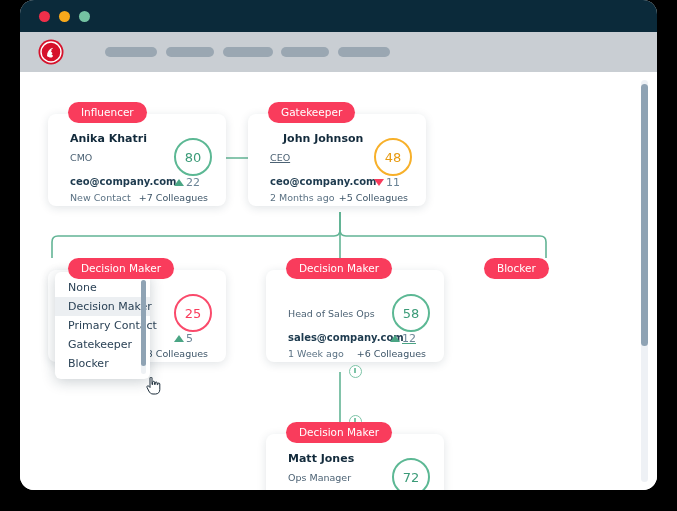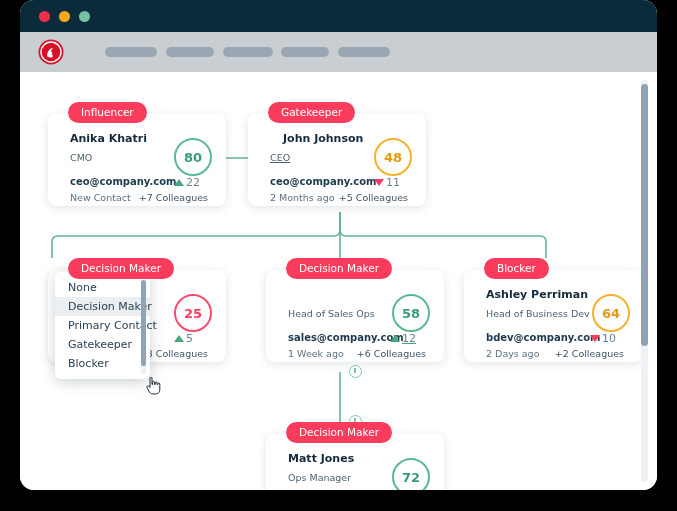--- a/index.html
+++ b/index.html
@@ -34,21 +34,21 @@
   .card{position:absolute;background:#fff;border-radius:8px;
         box-shadow:0 2px 10px rgba(22,45,61,.13);}
   .tag{position:absolute;height:21px;line-height:21px;border-radius:11px;background:#f93c5c;
        color:#fff;font-size:10.5px;font-weight:normal;padding:0 13px;white-space:nowrap;z-index:6;margin-left:12px;}
   .cname{position:absolute;left:22px;font-size:11px;font-weight:bold;color:#122a3b;white-space:nowrap;}
   .crole{position:absolute;left:22px;font-size:9.5px;color:#4c6274;white-space:nowrap;}
   .cmail{position:absolute;left:22px;font-size:10px;font-weight:bold;color:#1d3a4e;white-space:nowrap;}
   .cwhen{position:absolute;left:22px;font-size:9.5px;color:#5b7284;white-space:nowrap;}
   .ccoll{position:absolute;font-size:9.5px;color:#3d5568;white-space:nowrap;text-align:right;}
   .ring{position:absolute;width:34px;height:34px;border-radius:50%;border:2px solid #5cb894;
-        display:flex;align-items:center;justify-content:center;font-size:13px;font-weight:bold;color:#3b9b78;text-align:right;}
+        display:flex;align-items:center;justify-content:center;font-size:13px;font-weight:normal;color:#3b9b78;text-align:right;}
   .ring.amber{border-color:#f7b02a;color:#e79a10;}
   .ring.pink{border-color:#fa4a6b;color:#f93c5c;}
   .delta{position:absolute;font-size:11px;white-space:nowrap;color:#4aa584;}
   .delta.down{color:#f93c5c;}
   .tri{display:inline-block;width:0;height:0;margin-right:2px;
        border-left:5px solid transparent;border-right:5px solid transparent;}
   .tri.up{border-bottom:7px solid #4aa584;}
   .tri.down{border-top:7px solid #f93c5c;}
   .dnum{color:#6b8496;font-size:11px;}
   .toggle{position:absolute;width:11px;height:11px;border-radius:50%;border:1.2px solid #7dc4a7;background:#fff;z-index:5;}
@@ -134,29 +134,20 @@
       <div class="crole" style="top:38px;">Head of Sales Ops</div>
       <div class="cmail" style="top:62px;">sales@company.com</div>
       <div class="cwhen" style="top:78px;">1 Week ago</div>
       <div class="ring" style="left:126px;top:24px;">58</div>
       <div class="delta" style="left:124px;top:62px;text-decoration:underline;"><span class="tri up"></span><span class="dnum">12</span></div>
       <div class="ccoll" style="left:86px;top:78px;width:74px;">+6 Colleagues</div>
     </div>
     <div class="tag" style="left:254px;top:186px;">Decision Maker</div>
     <div class="toggle" style="left:329px;top:293px;"></div>
 
-    <div class="card" style="left:444px;top:198px;width:178px;height:92px;">
-      <div class="cname" style="top:18px;">Ashley Perriman</div>
-      <div class="crole" style="top:38px;">Head of Business Dev</div>
-      <div class="cmail" style="top:62px;">bdev@company.com</div>
-      <div class="cwhen" style="top:78px;">2 Days ago</div>
-      <div class="ring amber" style="left:128px;top:24px;">64</div>
-      <div class="delta down" style="left:126px;top:62px;"><span class="tri down"></span><span class="dnum">10</span></div>
-      <div class="ccoll" style="left:86px;top:78px;width:74px;">+2 Colleagues</div>
-    </div>
     <div class="tag" style="left:452px;top:186px;">Blocker</div>
 
     <div class="card" style="left:246px;top:362px;width:178px;height:92px;">
       <div class="cname" style="top:18px;">Matt Jones</div>
       <div class="crole" style="top:38px;">Ops Manager</div>
       <div class="ring" style="left:126px;top:24px;">72</div>
     </div>
     <div class="tag" style="left:254px;top:350px;">Decision Maker</div>
     <div class="toggle" style="left:329px;top:343px;"></div>
 

